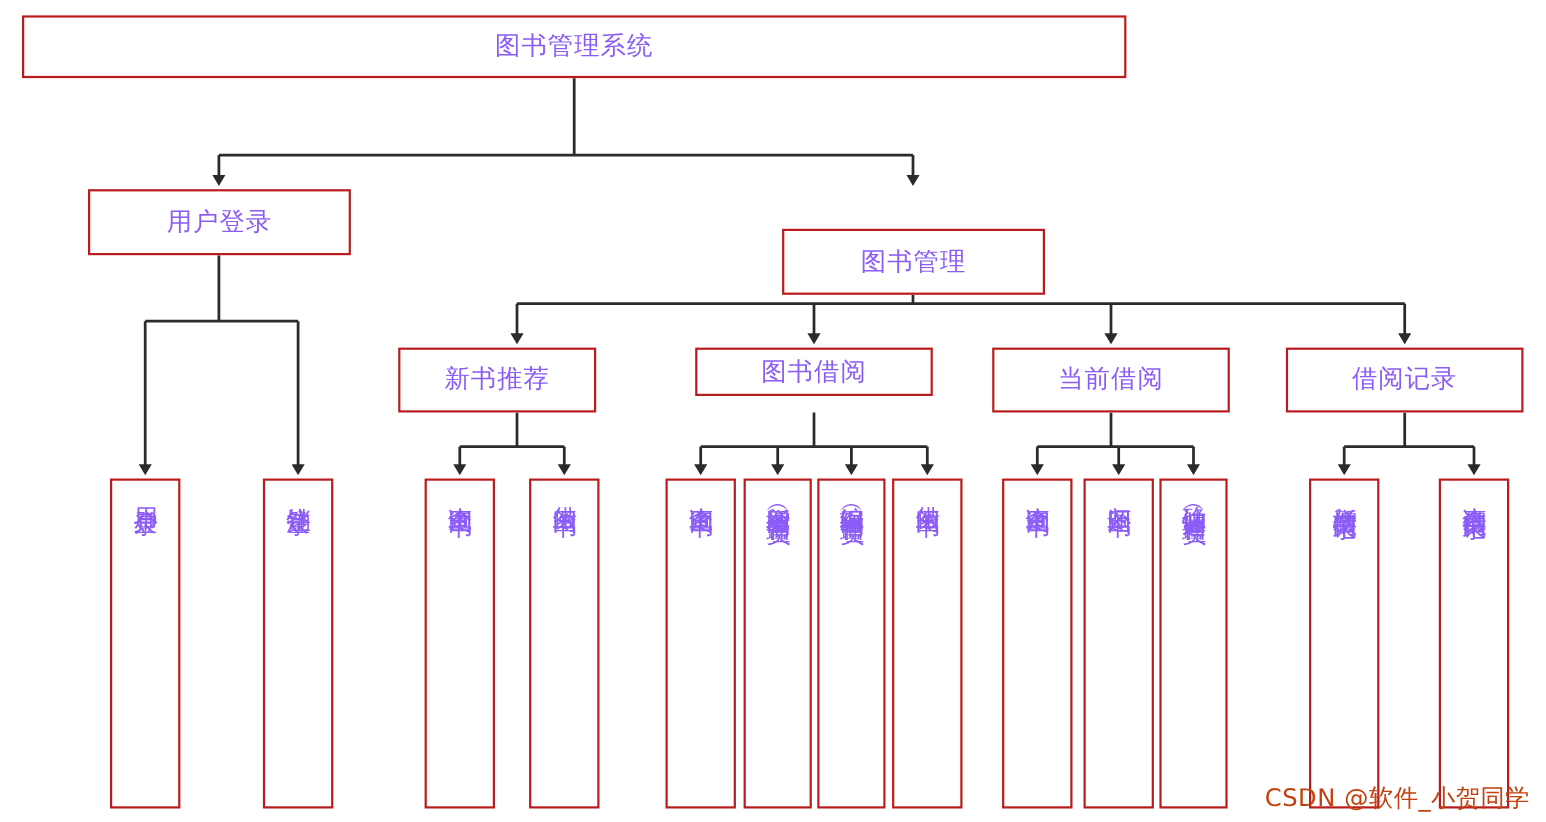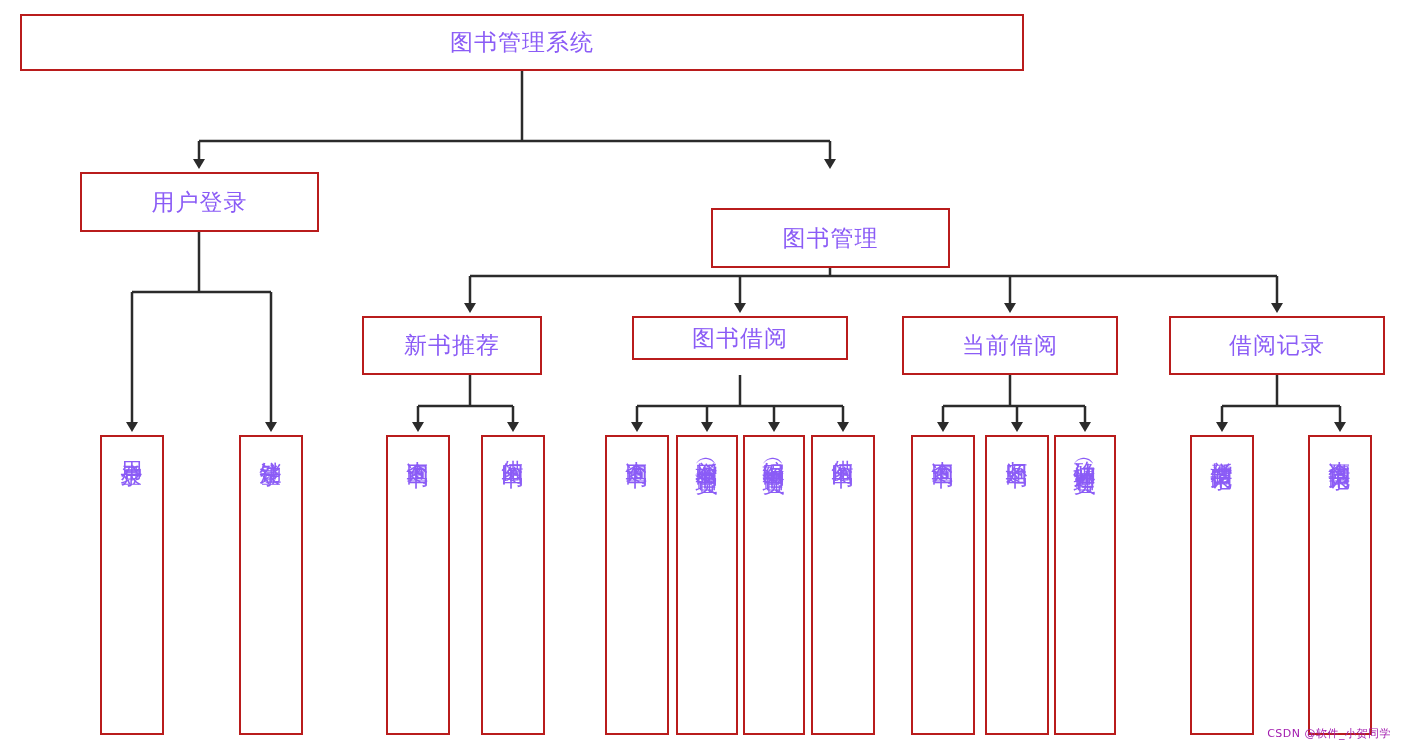--- a/index.html
+++ b/index.html
@@ -60,22 +60,22 @@
     text-orientation: upright;
     font-size: 22px;
     line-height: 1.05;
     letter-spacing: 2px;
     white-space: nowrap;
   }
   .watermark {
     position: absolute;
     right: 14px;
     bottom: 6px;
-    font-size: 11px;
-    color: #a21caf;
+    font-size: 22px;
+    color: #c2410c;
     white-space: nowrap;
     letter-spacing: 0.5px;
     text-align: center;
   }
 </style>
 </head>
 <body>
 
 <div id="canvas">
 

